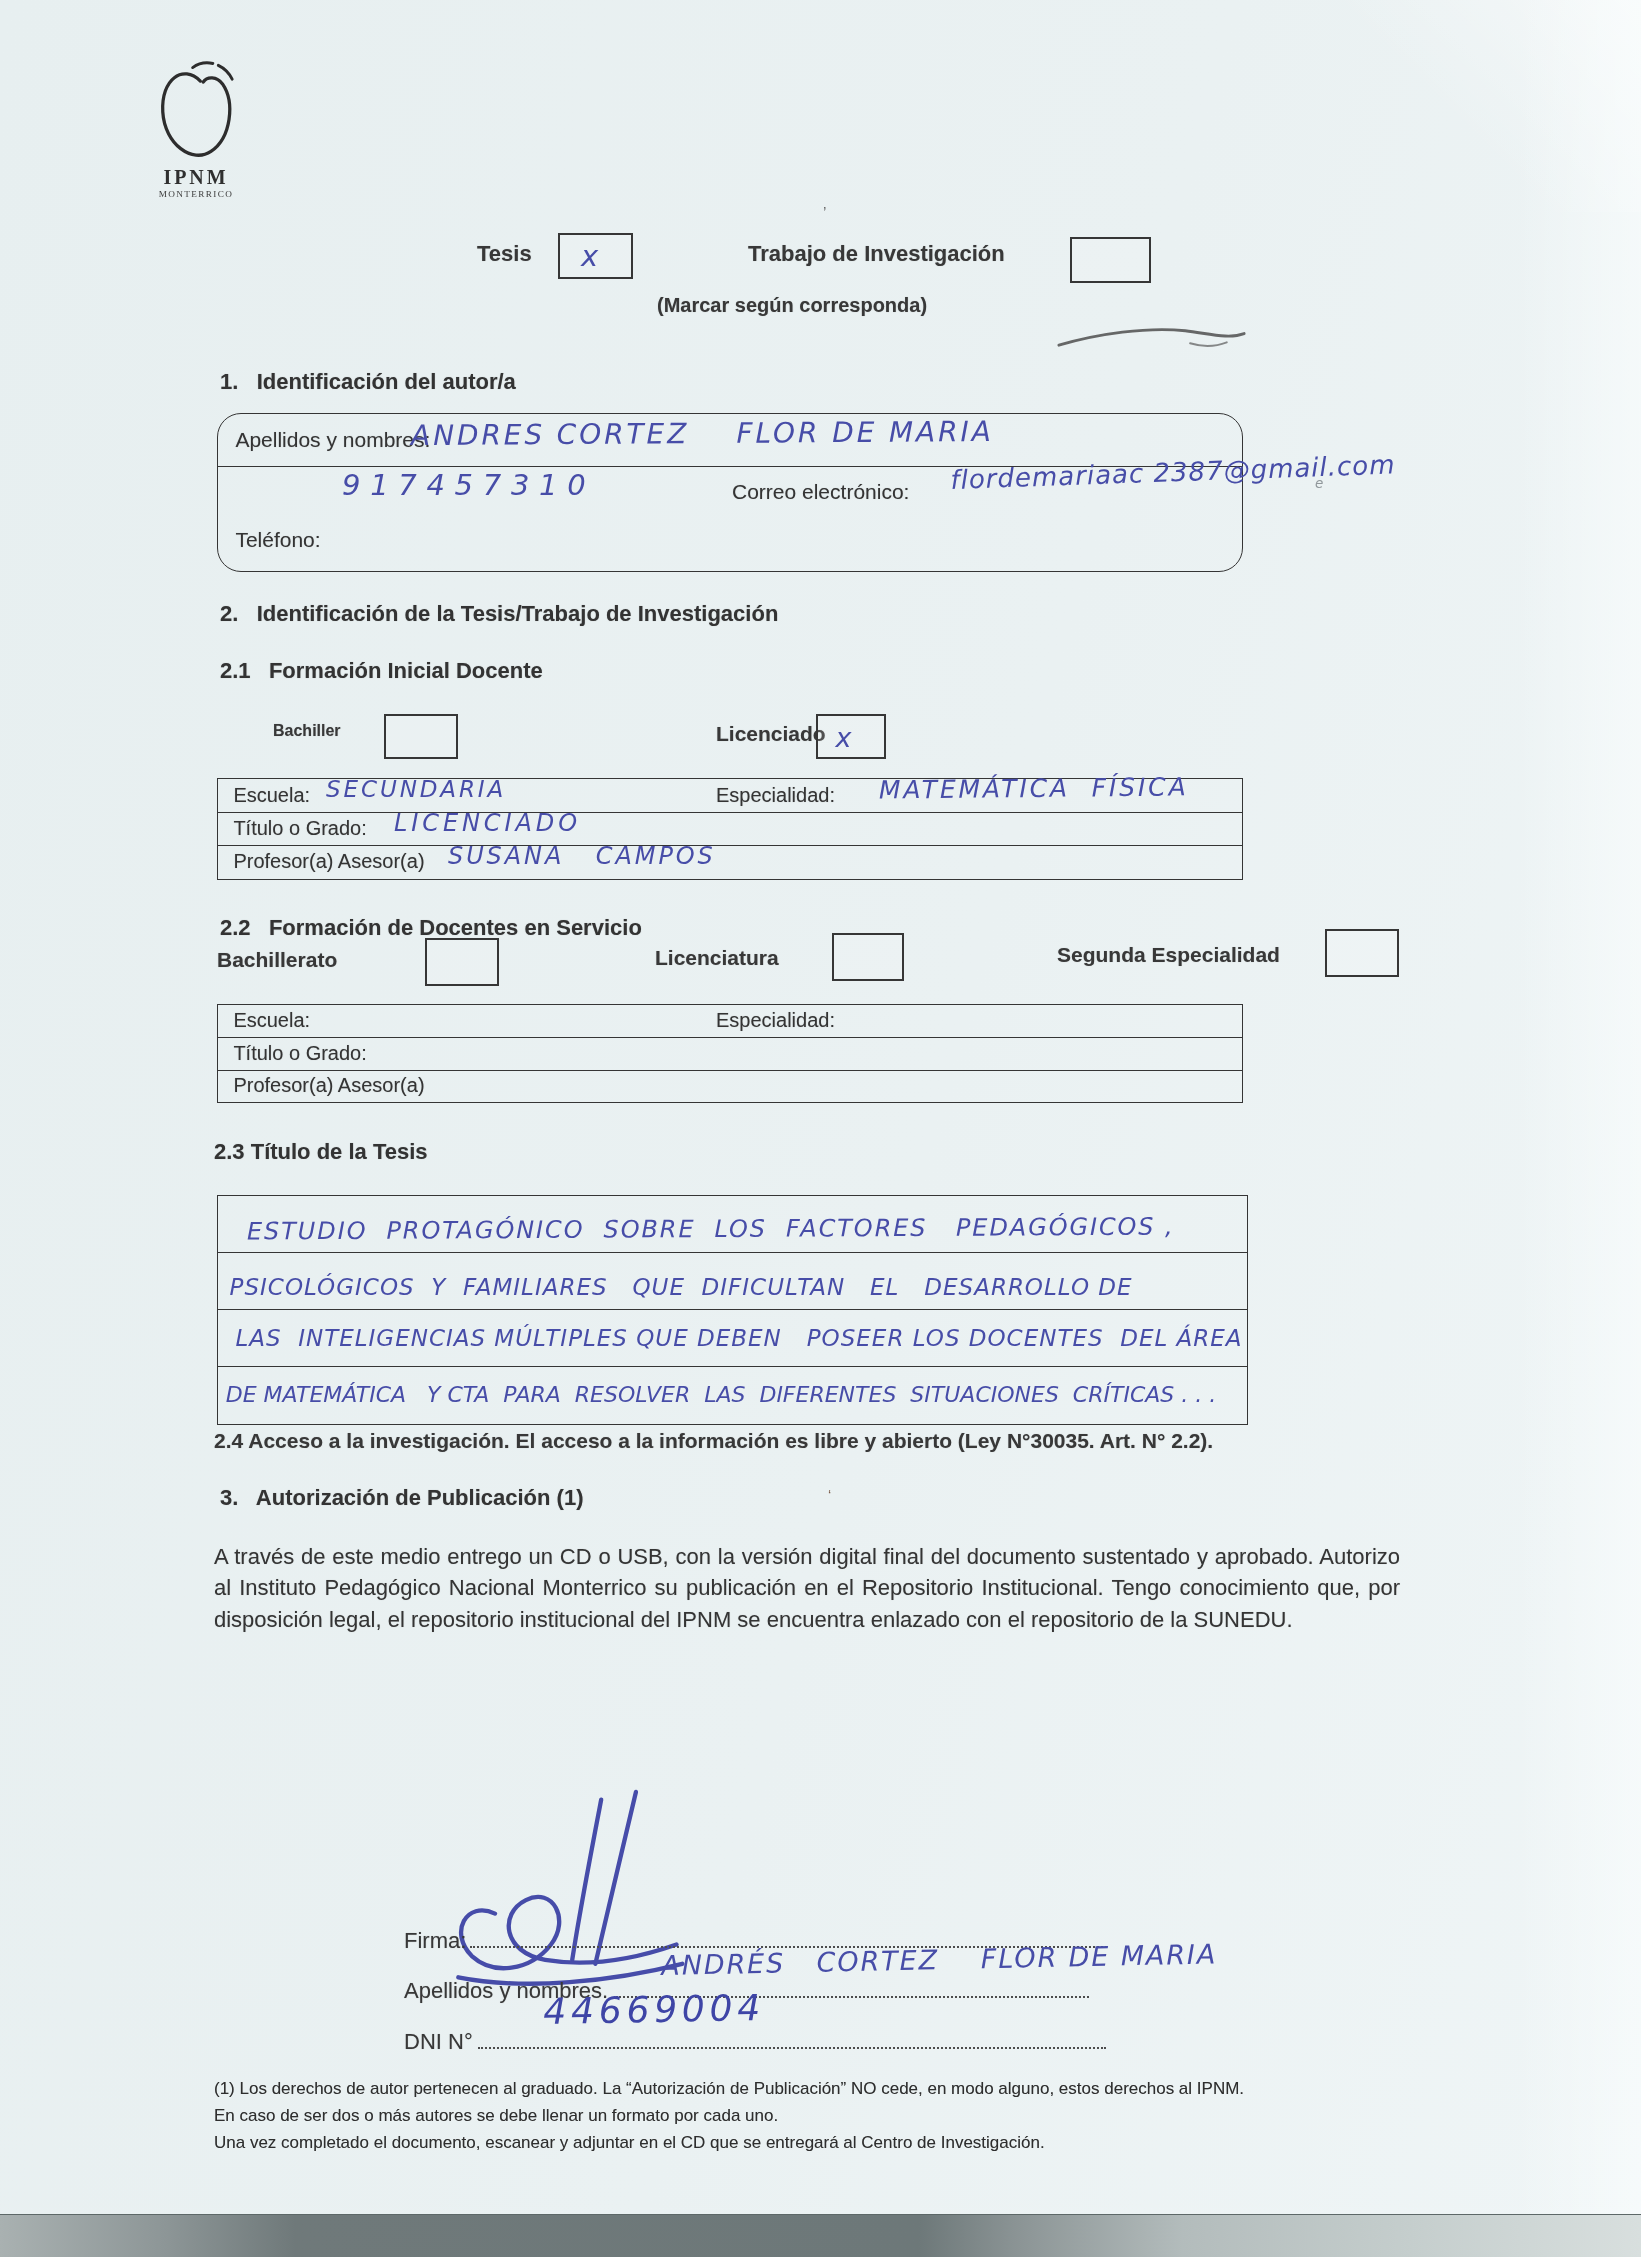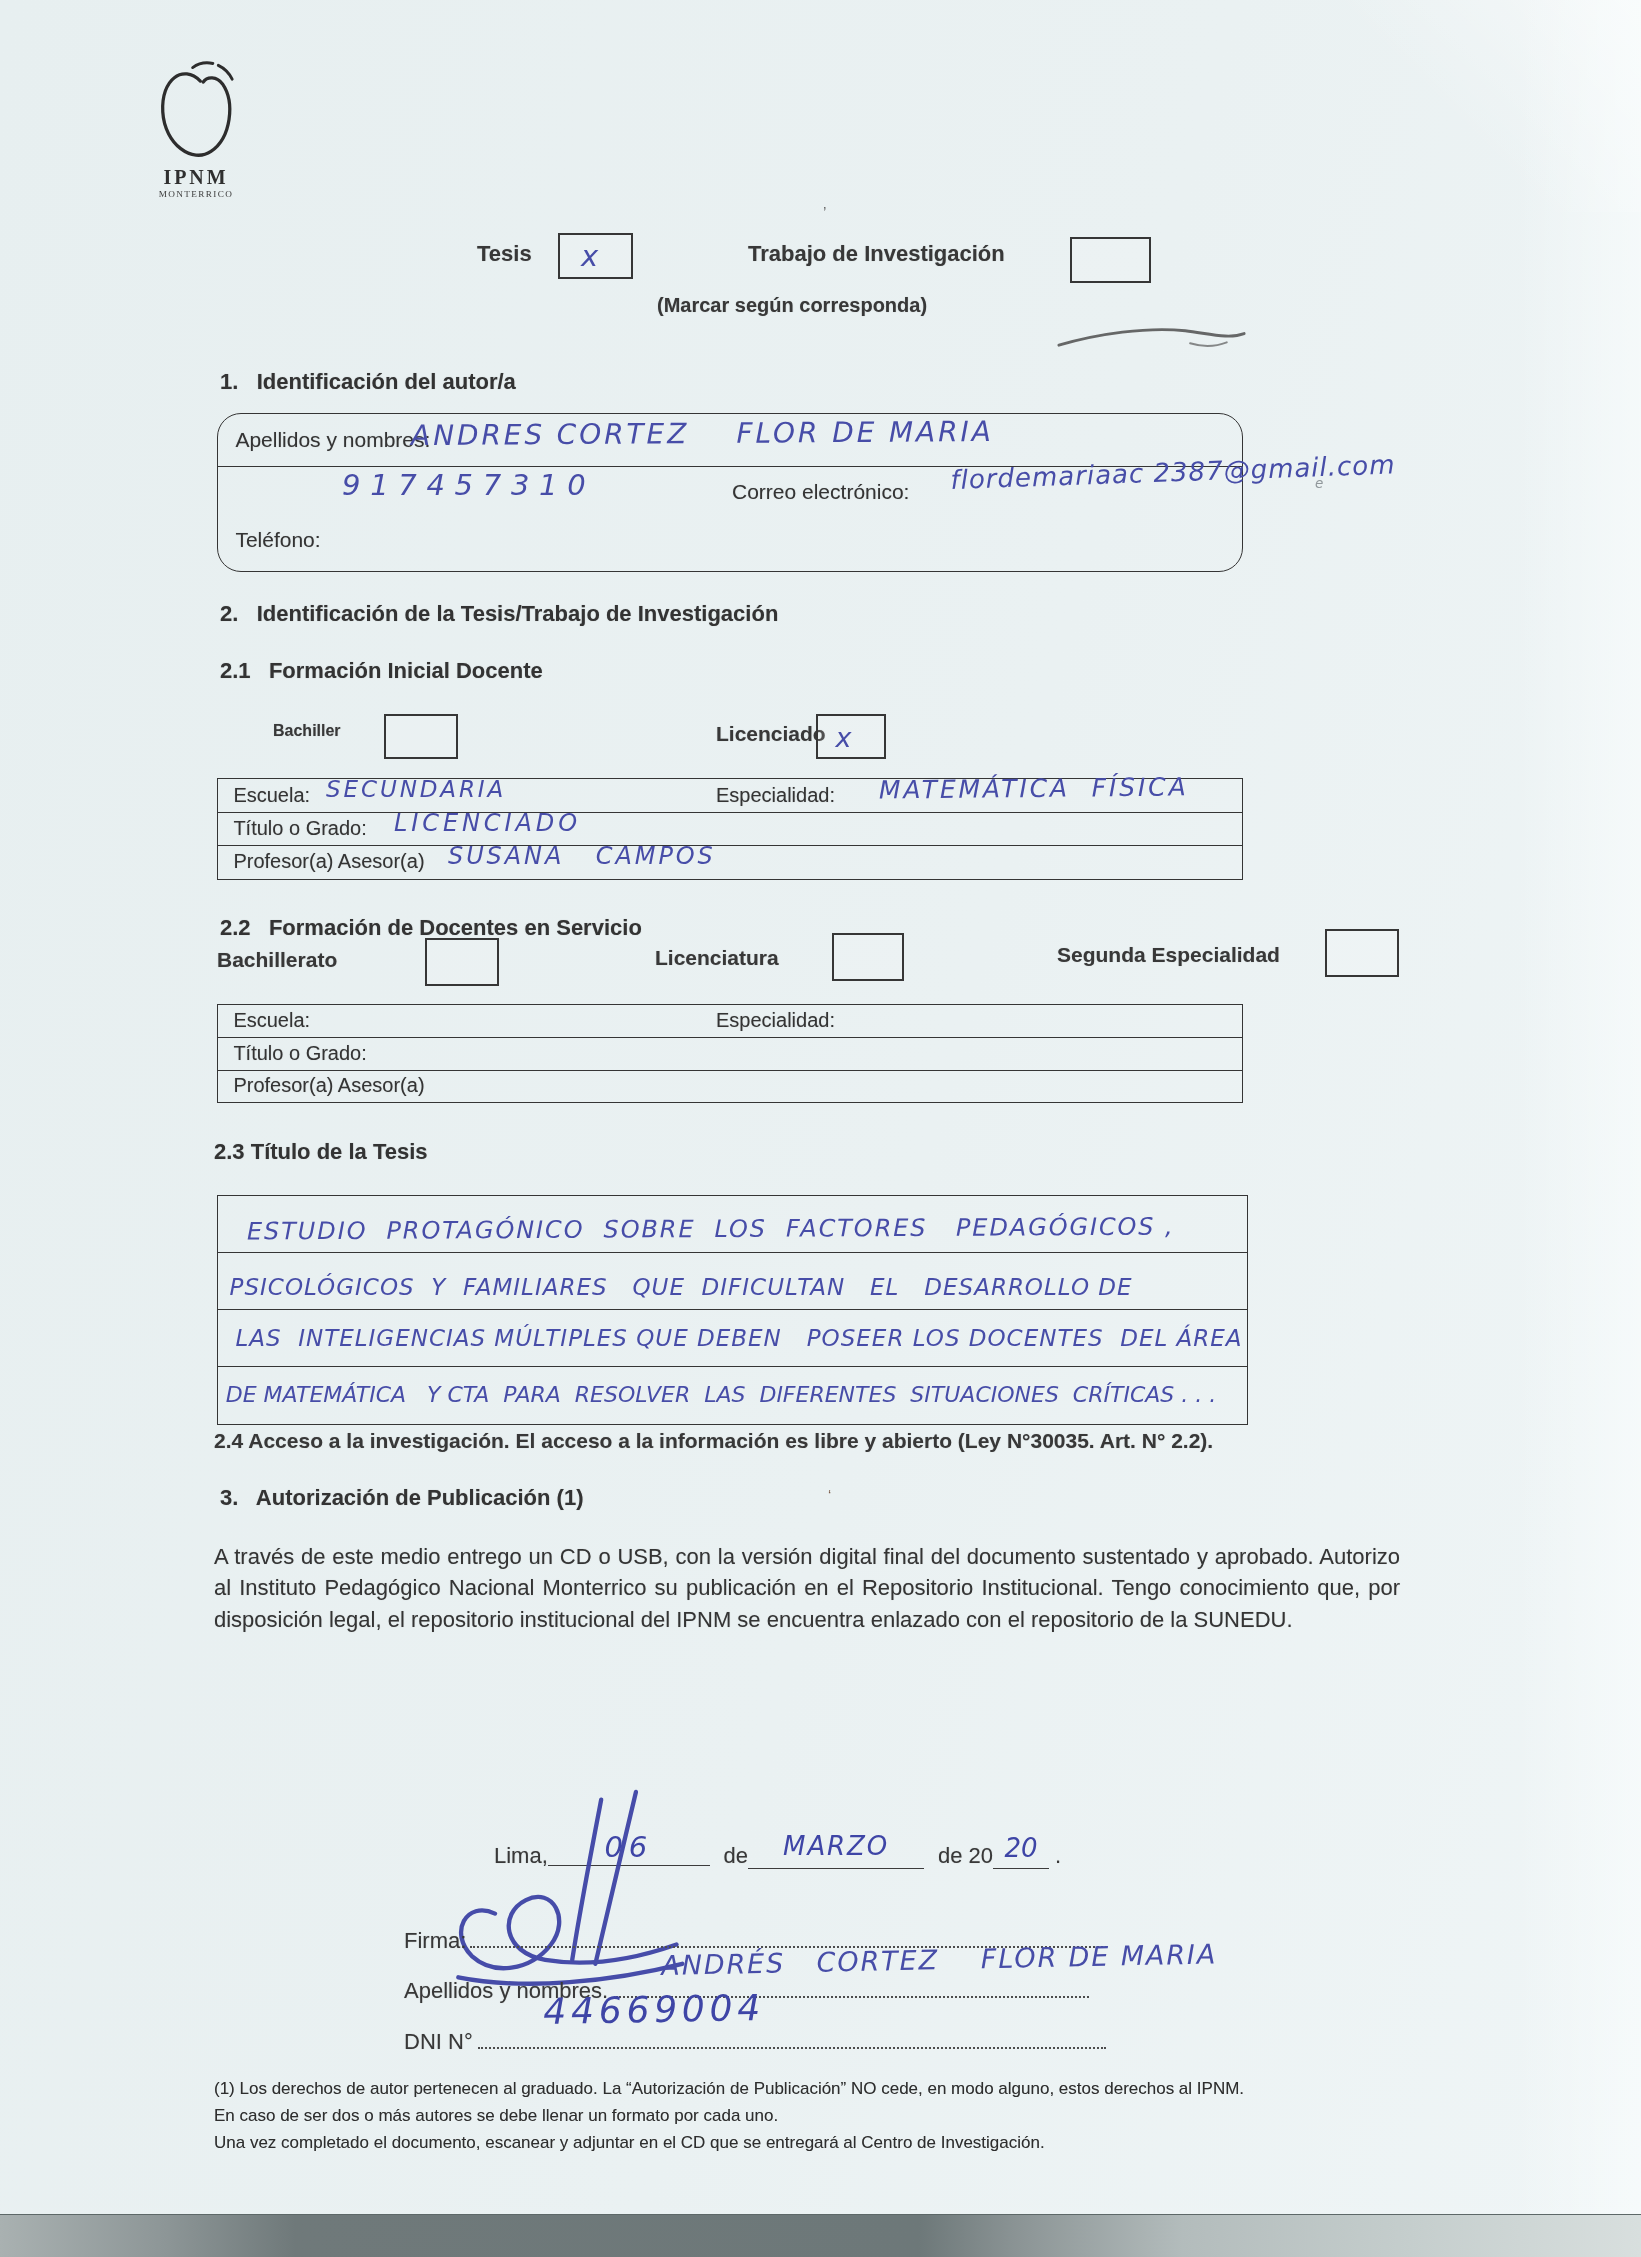--- a/index.html
+++ b/index.html
@@ -142,26 +142,20 @@
     </div>
   </div>
 
   <div class="abs b ink" style="left:214px;top:1429px;font-size:21px;white-space:pre;">2.4 Acceso a la investigación. El acceso a la información es libre y abierto (Ley N°30035. Art. N° 2.2).</div>
 
   <div class="abs heading" style="left:220px;top:1485px;">3.   Autorización de Publicación (1)</div>
   <span class="abs" style="left:828px;top:1487px;font-size:14.5px;color:#7b5c4a;">‘</span>
 
   <div class="abs para" style="left:214px;top:1541px;width:1186px;">A través de este medio entrego un CD o USB, con la versión digital final del documento sustentado y aprobado. Autorizo al Instituto Pedagógico Nacional Monterrico su publicación en el Repositorio Institucional. Tengo conocimiento que,  por disposición legal, el repositorio institucional del IPNM se encuentra enlazado con el repositorio de la SUNEDU.</div>
 
-  <div class="abs" style="left:494px;top:1836px;font-size:22px;font-weight:500;">
-    <span class="ink">Lima,</span><span class="ul" style="width:162px;"><span class="hw hw2" style="position:relative;top:-5.8px;font-size:29px;letter-spacing:5.8px;">06</span></span>
-    <span class="ink" style="margin-left:7.7px;">de</span><span class="ul" style="width:176px;"><span class="hw hw2" style="position:relative;top:-7.7px;font-size:26px;letter-spacing:1.9px;">MARZO</span></span>
-    <span class="ink" style="margin-left:7.7px;white-space:pre;">de 20</span><span class="ul" style="width:56px;"><span class="hw hw2" style="position:relative;top:-5.8px;font-size:26px;">20</span></span>
-    <span class="ink">.</span>
-  </div>
 
   <svg class="abs" style="left:439px;top:1786px;" width="251" height="205" viewBox="0 0 260 212">
     <g fill="none" stroke="#3e44a6" stroke-width="4.5" stroke-linecap="round" opacity=".95">
       <path d="M 168,14 C 158,66 146,128 138,180"></path>
       <path d="M 204,6 C 190,64 174,134 162,184"></path>
       <path d="M 58,132 C 28,118 10,152 34,176 C 56,196 94,192 116,164 C 136,138 118,104 90,118 C 62,132 66,172 110,180 C 158,188 206,178 246,164"></path>
       <path d="M 20,198 C 90,212 180,202 252,184"></path>
     </g>
   </svg>
 

